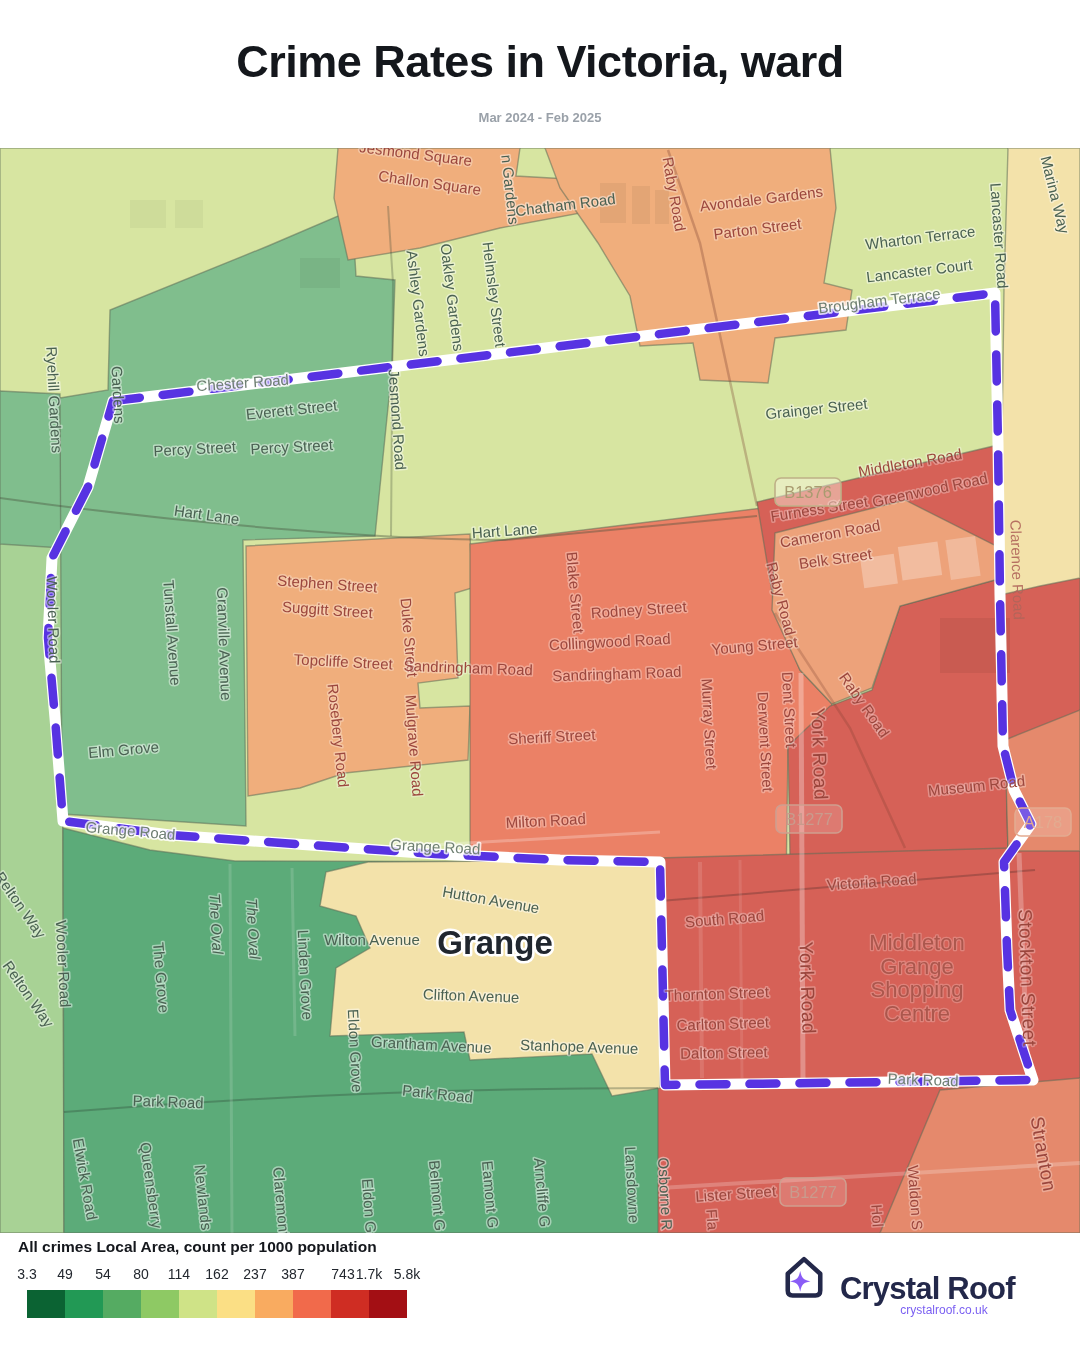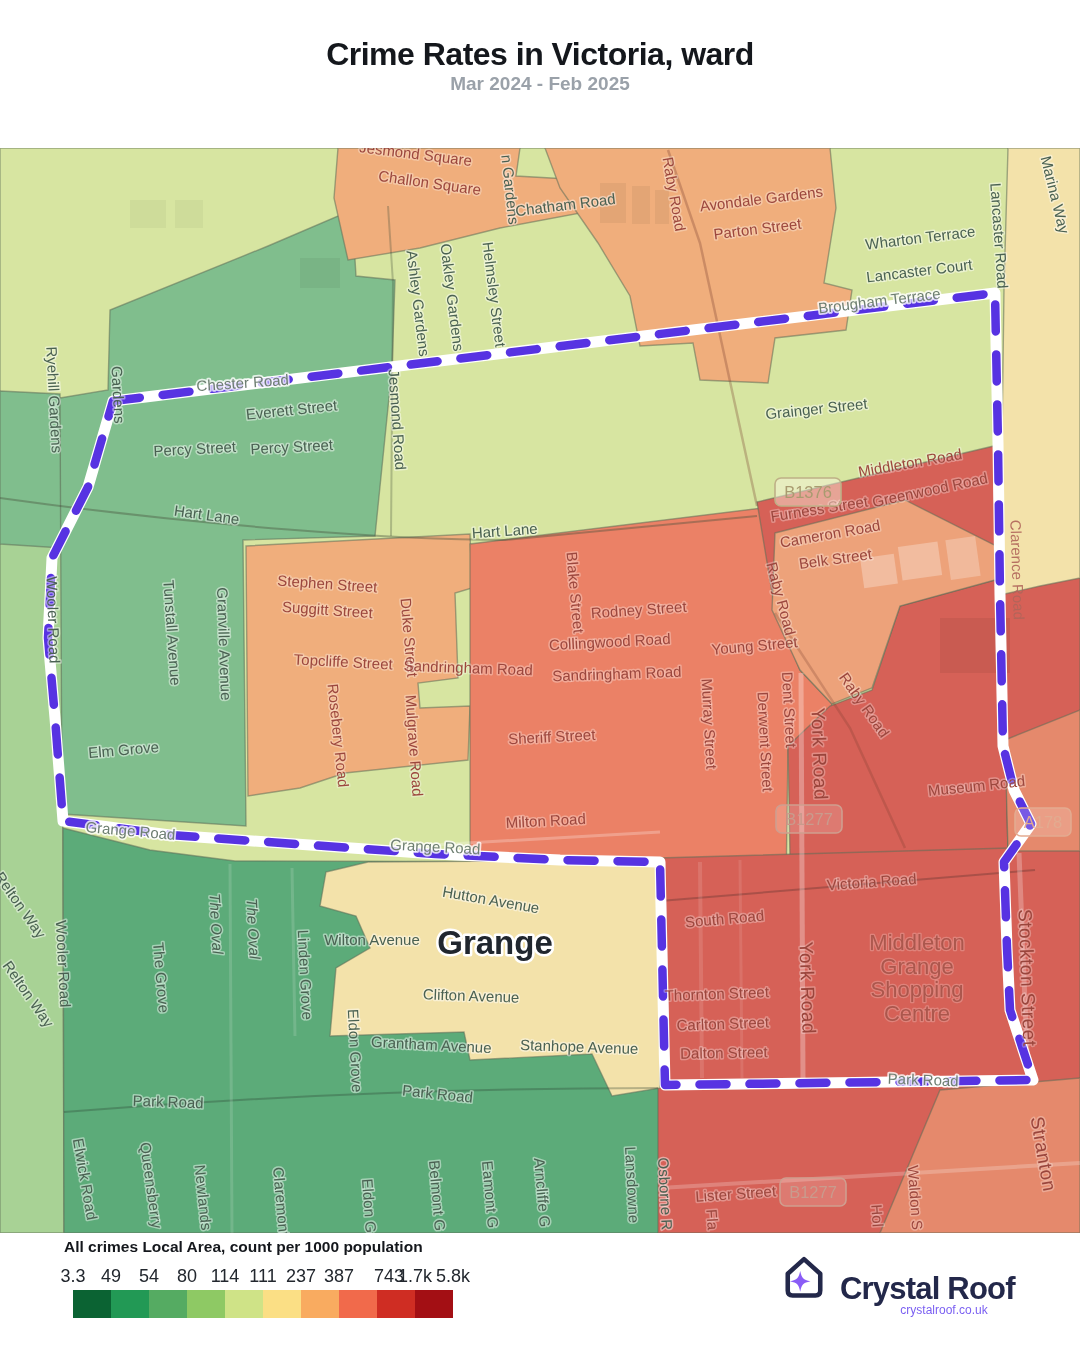--- a/index.html
+++ b/index.html
@@ -1,37 +1,37 @@
 <!DOCTYPE html>
 <html style="--c-pale_green: #d7e5a1; --c-green: #80be8d; --c-dark_green: #5cab79; --c-light_green: #a8d295; --c-orange: #f0ae7c; --c-light_orange: #eda27a; --c-salmon: #eb8166; --c-red: #d66157; --c-red_light: #e5896c; --c-pale_yellow: #f3e2aa; --c-boundary: #5733e2;"><head>
 <meta charset="utf-8">
 <style>
   html,body{margin:0;padding:0;background:#fff;}
   body{width:1080px;height:1350px;position:relative;font-family:"Liberation Sans",sans-serif;overflow:hidden;}
   header{position:absolute;top:0;left:0;width:1080px;text-align:center;}
-  h1{margin:0;padding-top:36px;font-size:32px;font-weight:700;color:#14171c;letter-spacing:-0.5px;}
-  .subtitle{font-size:19px;font-weight:700;color:#9aa1a9;}
+  h1{margin:0;padding-top:36px;font-size:45px;font-weight:700;color:#14171c;letter-spacing:-0.5px;}
+  .subtitle{margin-top:22px;font-size:13px;font-weight:700;color:#9aa1a9;}
   .map-wrap{position:absolute;top:148px;left:0;width:1080px;height:1085px;}
   .map-wrap svg{display:block;width:1080px;height:1085px;}
   .region{stroke:rgba(95,110,88,.55);stroke-width:1.4;}
   .rline{fill:none;}
   svg text{font-family:"Liberation Sans",sans-serif;paint-order:stroke;stroke-linejoin:round;text-anchor:middle;}
   .lg {font-size:15px;fill:#4a6152;stroke:rgba(255,255,255,.45);stroke-width:3px;}
   .lgi{font-size:15px;fill:#4a6152;stroke:rgba(255,255,255,.45);stroke-width:3px;font-style:italic;}
   .lrd{font-size:15px;fill:#9c473e;stroke:rgba(255,255,255,.30);stroke-width:3px;}
   .lft{font-size:15px;fill:#6e7f72;stroke:rgba(255,255,255,.78);stroke-width:3.5px;}
   .lrb{font-size:19px;fill:#9a453c;stroke:rgba(255,255,255,.28);stroke-width:3px;letter-spacing:.5px;}
   .lrf{font-size:15px;fill:#b0655a;stroke:none;opacity:.9;}
   .big-place{font-size:33px;font-weight:600;fill:#20262e;stroke:#ffffff;stroke-width:5px;}
   .shopping{font-size:22px;fill:#ab574d;stroke:rgba(255,255,255,.22);stroke-width:2.5px;}
   .badge-txt{font-size:16.5px;}
-  .legend{position:absolute;top:1238px;left:0;width:560px;margin-left:46px;}
+  .legend{position:absolute;top:1238px;left:0;width:560px;}
   .legend-title{margin-left:18px;font-size:15.5px;font-weight:700;color:#14171c;}
   .legend-ticks{position:relative;height:20px;margin-top:10px;}
-  .legend-ticks span{position:absolute;transform:translateX(-50%);font-size:18px;color:#22272e;white-space:nowrap;}
+  .legend-ticks span{position:absolute;transform:translateX(-50%);font-size:14px;color:#22272e;white-space:nowrap;}
   .legend-bar{position:relative;margin-left:27px;margin-top:4px;display:flex;width:380px;height:28px;}
   .legend-bar div{width:38px;height:28px;}
   .footer{position:absolute;top:1247px;left:778px;display:flex;align-items:center;gap:10px;}
   .brand{font-size:31px;font-weight:800;color:#23284a;letter-spacing:-0.8px;margin-top:24px;}
   .site-link{position:absolute;top:1303px;left:944px;transform:translateX(-50%);font-size:12px;color:#7a5ff2;text-decoration:none;}
 </style>
 </head>
 <body>
 
 <header>
@@ -214,21 +214,21 @@
 </div>
 
 <div class="legend">
   <div class="legend-title">All crimes Local Area, count per 1000 population</div>
   <div class="legend-ticks" id="legendTicks">
       <span style="left: 27px;">3.3</span>
       <span style="left: 65px;">49</span>
       <span style="left: 103px;">54</span>
       <span style="left: 141px; text-align: center;">80</span>
       <span style="left: 179px;">114</span>
-      <span style="left: 217px;">111</span>
+      <span style="left: 217px;">162</span>
       <span style="left: 255px;">237</span>
       <span style="left: 293px;">387</span>
       <span style="left: 343px;">743</span>
       <span style="left: 369px;">1.7k</span>
       <span style="left: 407px;">5.8k</span>
     </div>
   <div class="legend-bar" id="legendBar">
       <div style="background: rgb(11, 99, 51);"></div>
       <div style="background: rgb(34, 153, 85);"></div>
       <div style="background: rgb(85, 171, 98);"></div>

